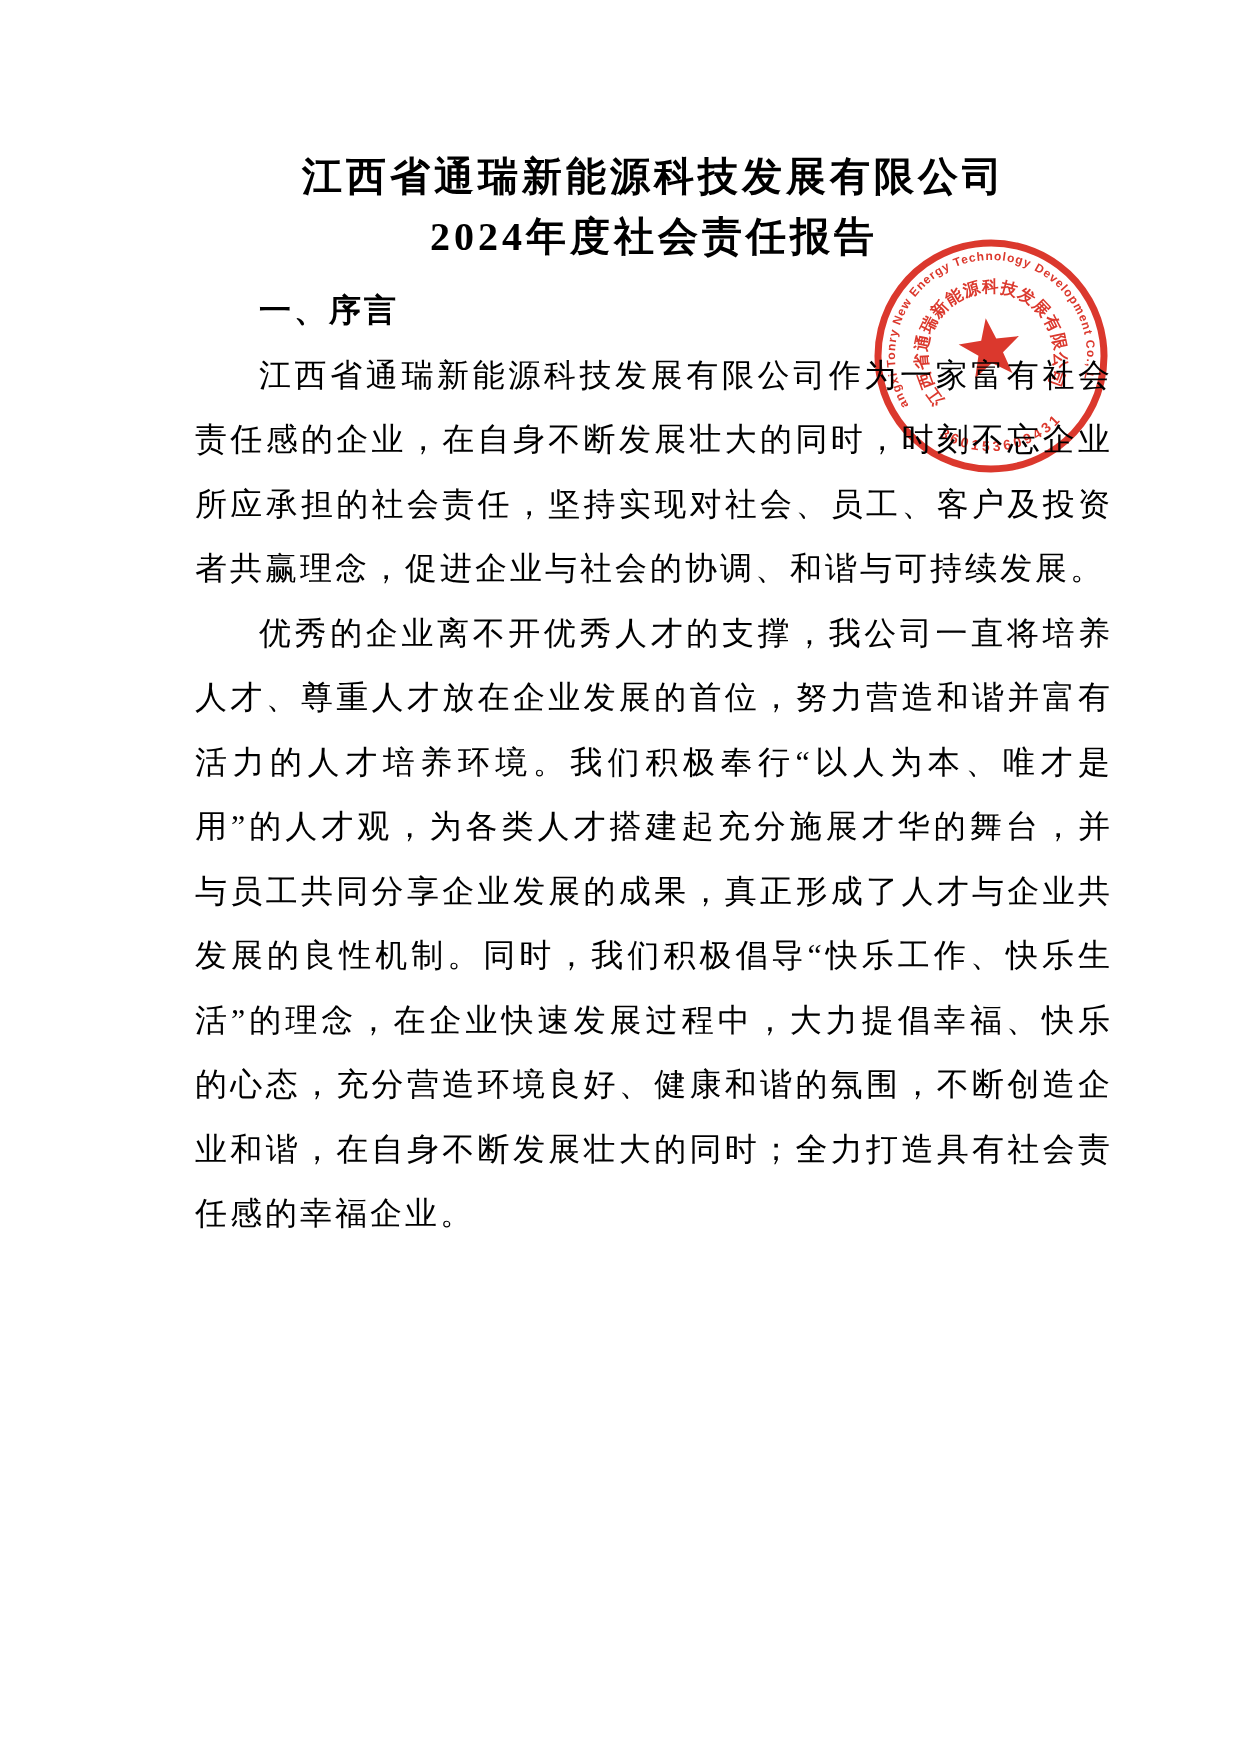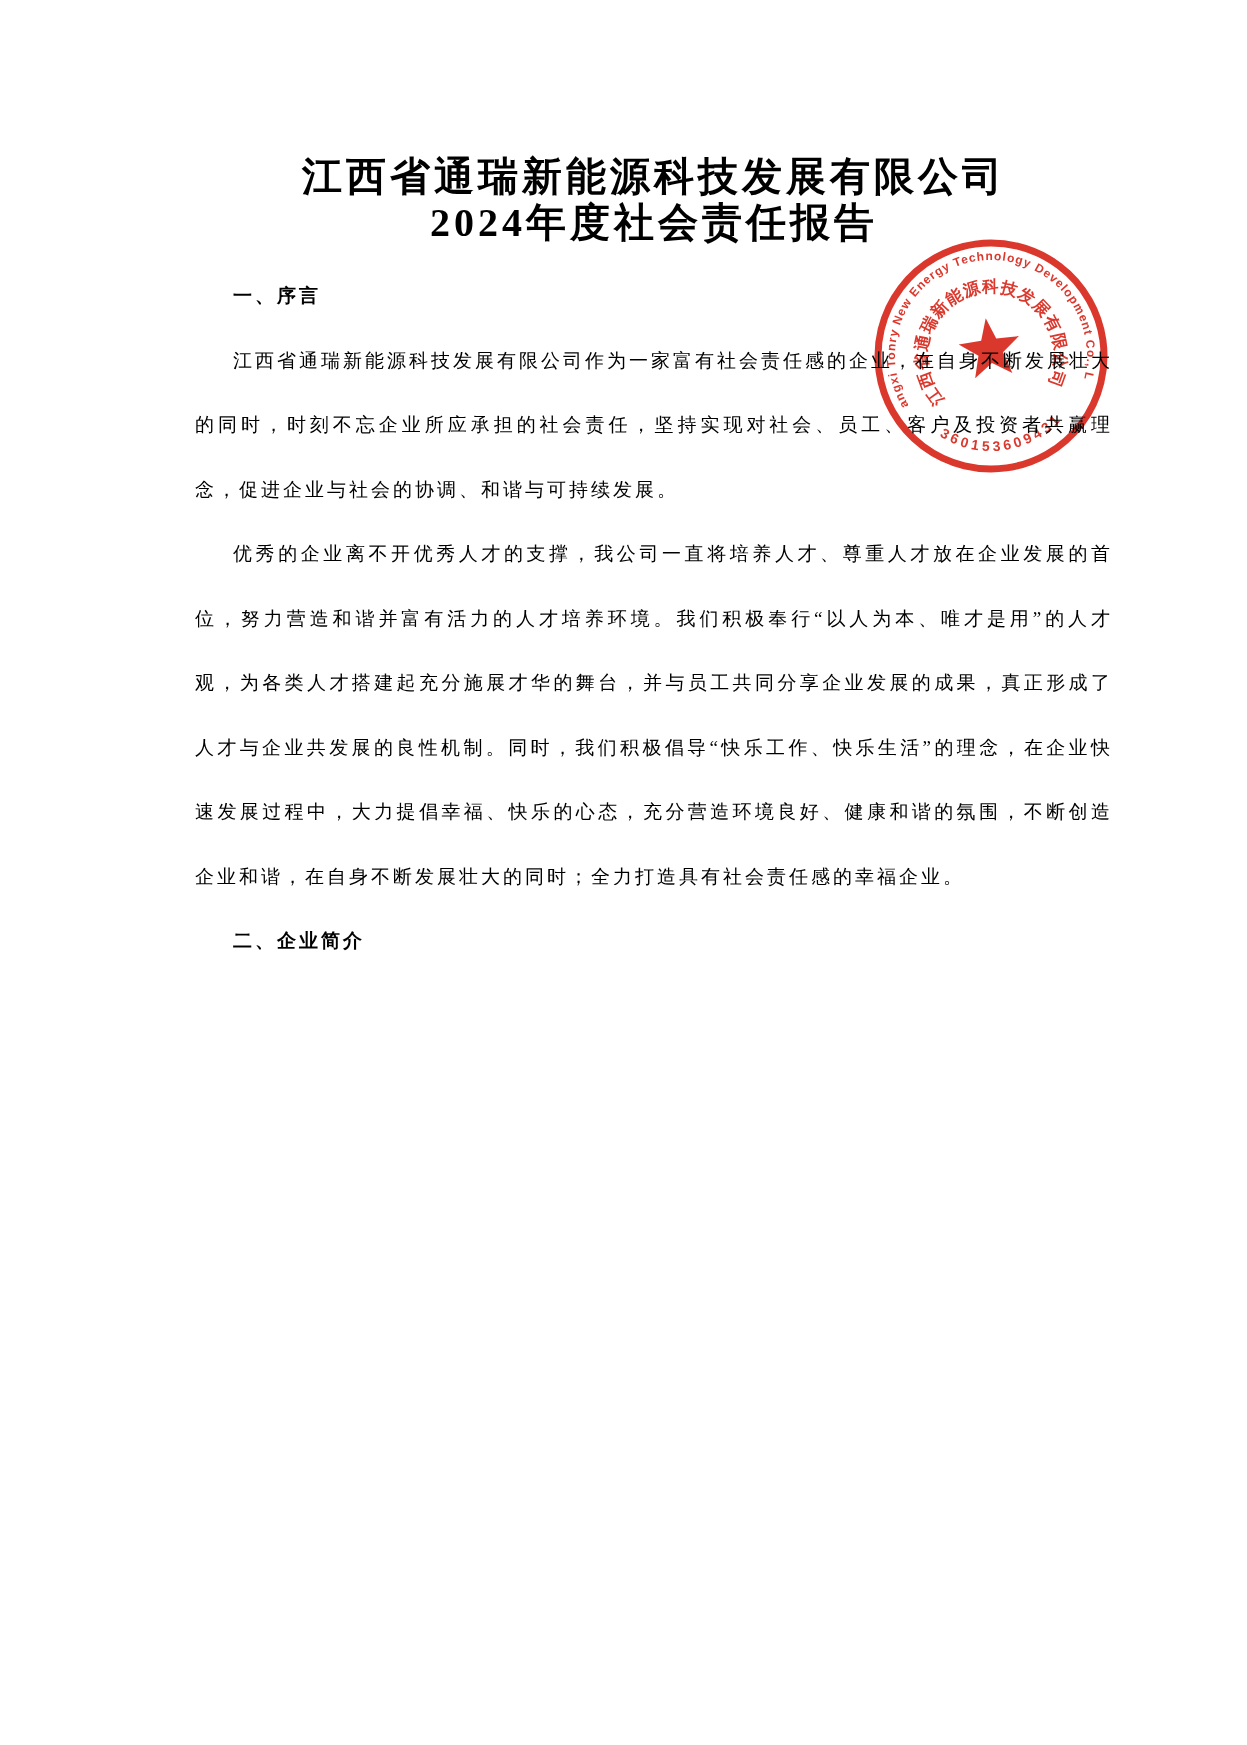--- a/index.html
+++ b/index.html
@@ -18,24 +18,24 @@
   }
   .title{
     text-align:center;
     font-weight:bold;
     font-size:40px;
     line-height:46px;
     letter-spacing:4px;
     white-space:nowrap;
   }
   .title1{ margin-top:154px; }
-  .title2{ }
+  .title2{ margin-top:14px; }
   .content{
     margin-top:18px;
-    font-size:19px;
+    font-size:32px;
     line-height:64.5px;
     letter-spacing:3px;
     text-align:justify;
   }
   .heading{
     font-weight:bold;
     text-indent:2em;
   }
   .para{
     text-indent:2em;
@@ -61,21 +61,20 @@
 <body>
 
 <div class="doc">
   <div class="title title1">江西省通瑞新能源科技发展有限公司</div>
   <div class="title title2">2024年度社会责任报告</div>
 
   <div class="content">
     <div class="heading">一、序言</div>
     <div class="para">江西省通瑞新能源科技发展有限公司作为一家富有社会责任感的企业，在自身不断发展壮大的同时，时刻不忘企业所应承担的社会责任，坚持实现对社会、员工、客户及投资者共赢理念，促进企业与社会的协调、和谐与可持续发展。</div>
     <div class="para">优秀的企业离不开优秀人才的支撑，我公司一直将培养人才、尊重人才放在企业发展的首位，努力营造和谐并富有活力的人才培养环境。我们积极奉行“以人为本、唯才是用”的人才观，为各类人才搭建起充分施展才华的舞台，并与员工共同分享企业发展的成果，真正形成了人才与企业共发展的良性机制。同时，我们积极倡导“快乐工作、快乐生活”的理念，在企业快速发展过程中，大力提倡幸福、快乐的心态，充分营造环境良好、健康和谐的氛围，不断创造企业和谐，在自身不断发展壮大的同时；全力打造具有社会责任感的幸福企业。</div>
-    <div class="heading">二、企业简介</div>
   </div>
 </div>
 
 <svg class="seal" viewBox="0 0 250 250" aria-hidden="true">
   <g transform="rotate(-8 125 125)">
     <circle cx="125" cy="125" r="113" fill="none" stroke="#d9291d" stroke-width="7"></circle>
     <defs>
       <path id="enArc" d="M 36,161 A 96,96 0 1 1 214,161" fill="none"></path>
       <path id="cnArc" d="M 69.6,157 A 64,64 0 1 1 180.4,157" fill="none"></path>
       <path id="numArc" d="M 52.2,186.1 A 95,95 0 0 0 197.8,186.1" fill="none"></path>

